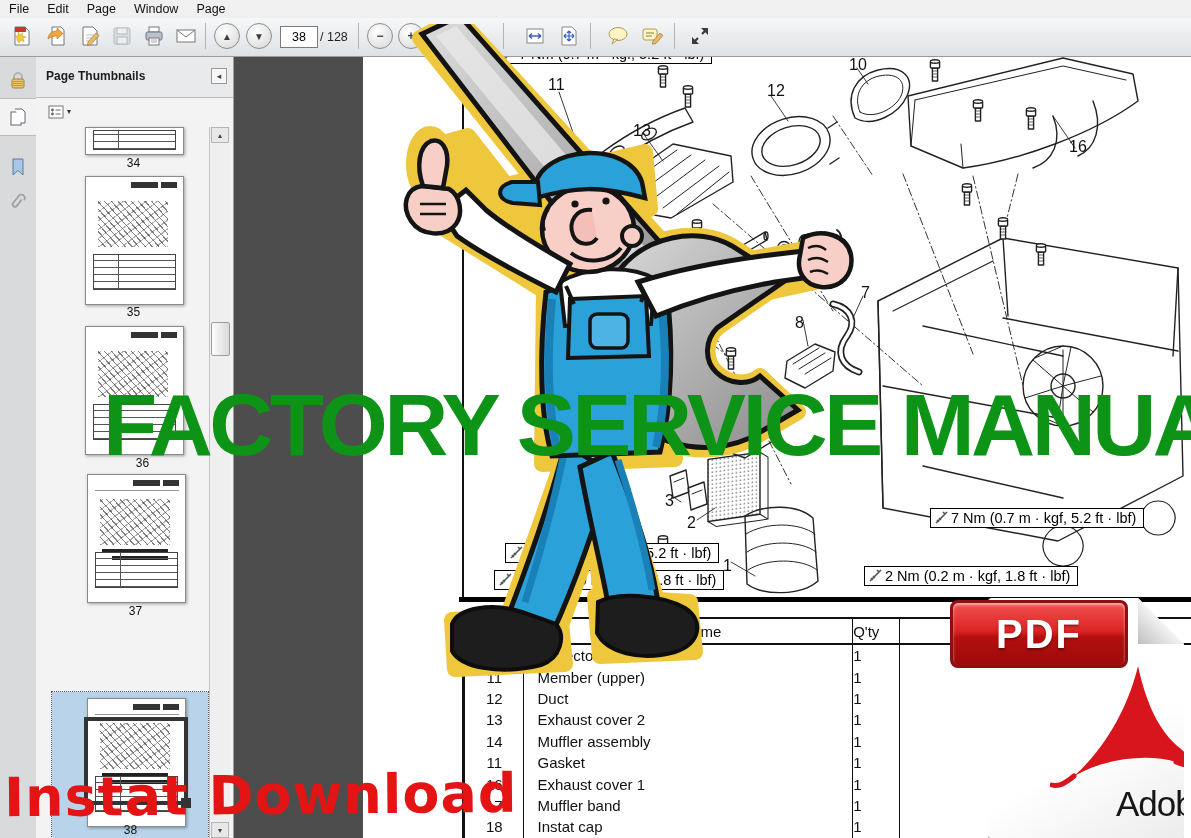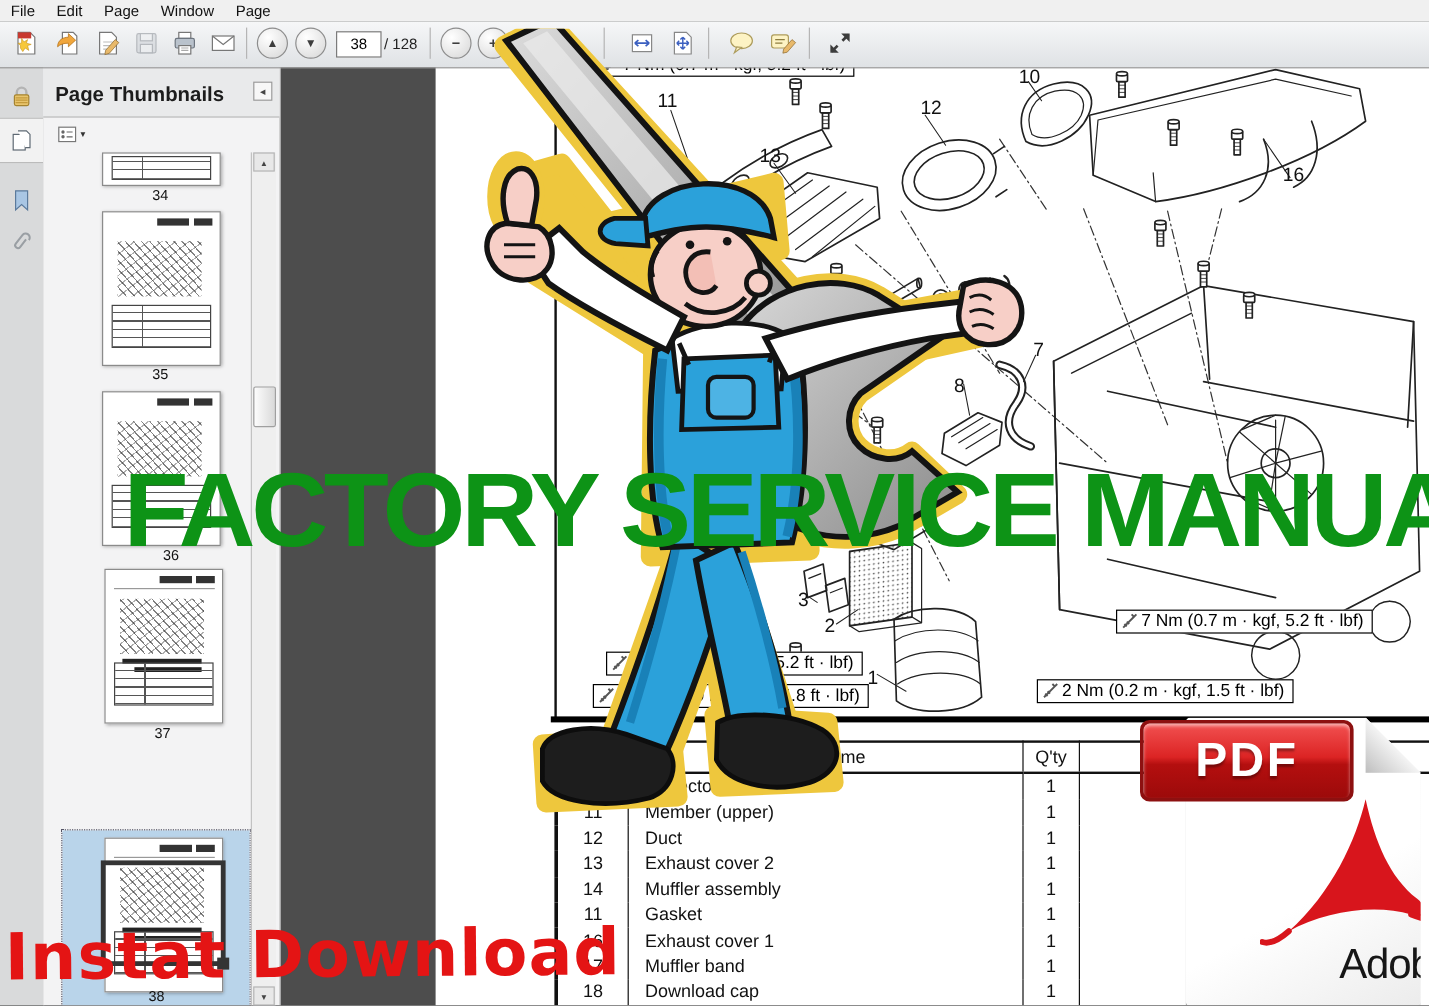--- a/index.html
+++ b/index.html
@@ -26,21 +26,21 @@
   .iconstrip{position:absolute;left:0;top:56px;width:36px;bottom:0;background:#d9dadb;
              border-right:1px solid #a8a8a8;z-index:4;}
   .stripbtn{position:absolute;left:0;width:36px;height:38px;background:transparent;border:none;
             display:flex;align-items:center;justify-content:center;cursor:pointer;padding:0;}
   .stripbtn.active{background:#f2f2f2;border-top:1px solid #bbb;border-bottom:1px solid #bbb;}
   
   .panel{position:absolute;left:36px;top:56px;width:197px;bottom:0;background:#f3f3f4;
          border-right:1px solid #9e9e9e;z-index:4;}
   .panelhead{position:absolute;left:0;top:0;right:0;height:41px;background:#e9eaeb;
              border-bottom:1px solid #bcbcbc;}
-  .paneltitle{position:absolute;left:10px;top:13px;font-size:17px;font-weight:bold;color:#1c1c1c;}
+  .paneltitle{position:absolute;left:10px;top:13px;font-size:12px;font-weight:bold;color:#1c1c1c;}
   .collapsebtn{position:absolute;right:6px;top:12px;width:16px;height:16px;border:1px solid #9a9a9a;
                background:#f7f7f7;font-size:9px;color:#444;line-height:13px;text-align:center;cursor:pointer;padding:0;}
   .optionsbar{position:absolute;left:0;top:41px;right:0;height:29px;}
   .optbtn{position:absolute;left:9px;top:5px;width:34px;height:19px;background:transparent;border:1px solid transparent;
           display:flex;align-items:center;gap:3px;cursor:pointer;padding:0 2px;}
   .caret{font-size:8px;color:#333;}
   .thumbs{position:absolute;left:0;top:70px;right:0;bottom:0;overflow:hidden;}
   .thumb{position:absolute;width:97px;height:127px;background:#fff;border:1px solid #8b8b8b;
          box-shadow:1px 1px 3px rgba(0,0,0,.35);overflow:hidden;}
   .t-head{position:absolute;top:5px;right:6px;width:46px;height:6px;
@@ -73,21 +73,21 @@
   .torque{position:absolute;display:inline-flex;align-items:center;gap:3px;border:1.5px solid #000;
           background:#fff;padding:1px 7px 1px 3px;font-size:14.5px;color:#000;white-space:nowrap;}
   
   .ptable{position:absolute;left:99px;top:561px;width:741px;border-collapse:collapse;table-layout:fixed;
           font-size:15px;color:#111;border-left:3px solid #111;border-top:2px solid #111;}
   .ptable th{border-bottom:2px solid #111;font-weight:normal;height:24px;}
   .ptable th,.ptable td{border-right:1.5px solid #111;padding:0;}
   .ptable td{height:21.4px;}
   .c-order{width:58px;text-align:center;}
   .c-job{width:325px;text-align:left;padding-left:13px !important;}
-  .c-qty{width:45px;text-align:center;}
+  .c-qty{width:45px;text-align:left;}
   .c-rem{width:300px;}
   .ptable th.c-job{text-align:center;padding-left:0 !important;}
   
   .mech{position:absolute;left:360px;top:24px;width:500px;height:670px;z-index:50;pointer-events:none;}
   .watermark{position:absolute;left:103px;top:375px;z-index:60;color:#0d9316;white-space:nowrap;
              font:700 74px "Liberation Sans",sans-serif;letter-spacing:-3px;
              transform:scale(1.2,1.18);transform-origin:left top;pointer-events:none;}
   .download{position:absolute;left:4px;top:764px;z-index:80;color:#e41414;white-space:nowrap;
             font:700 54px "DejaVu Sans",sans-serif;letter-spacing:1px;transform:rotate(-.5deg);pointer-events:none;}
   .pdflogo{position:absolute;left:940px;top:590px;width:251px;height:248px;z-index:75;pointer-events:none;}
@@ -476,21 +476,21 @@
     <div class="torque" style="left:567px;top:452px">
       <svg width="14" height="14" viewBox="0 0 14 14">
           <path d="M2,12 L11,3 M11,3 l2,-2 M9,1 l2,2 M3,9 l2,2 M5,7 l2,2" stroke="#555" stroke-width="1.6" fill="none"></path>
         </svg>
       <span>7 Nm (0.7 m · kgf, 5.2 ft · lbf)</span>
     </div>
     <div class="torque" style="left:501px;top:510px">
       <svg width="14" height="14" viewBox="0 0 14 14">
           <path d="M2,12 L11,3 M11,3 l2,-2 M9,1 l2,2 M3,9 l2,2 M5,7 l2,2" stroke="#555" stroke-width="1.6" fill="none"></path>
         </svg>
-      <span>2 Nm (0.2 m · kgf, 1.5 ft · lbf)</span>
+      <span>2 Nm (0.2 m · kgf, 1.8 ft · lbf)</span>
     </div>
 
     <div class="figborder"></div>
     <div class="thickline"></div>
 
     <table class="ptable">
       <thead>
         <tr>
           <th class="c-order">Order</th>
           <th class="c-job">Job name</th>
@@ -542,21 +542,21 @@
             <td class="c-rem"></td>
           </tr>
         <tr>
             <td class="c-order">17</td>
             <td class="c-job">Muffler band</td>
             <td class="c-qty">1</td>
             <td class="c-rem"></td>
           </tr>
         <tr>
             <td class="c-order">18</td>
-            <td class="c-job">Download cap</td>
+            <td class="c-job">Instat cap</td>
             <td class="c-qty">1</td>
             <td class="c-rem"></td>
           </tr>
       </tbody>
     </table>
   </div>
 
   <svg class="mech" viewBox="0 0 500 670">
     <defs>
       <linearGradient id="wr" x1="0" y1="0" x2="1" y2="1">

